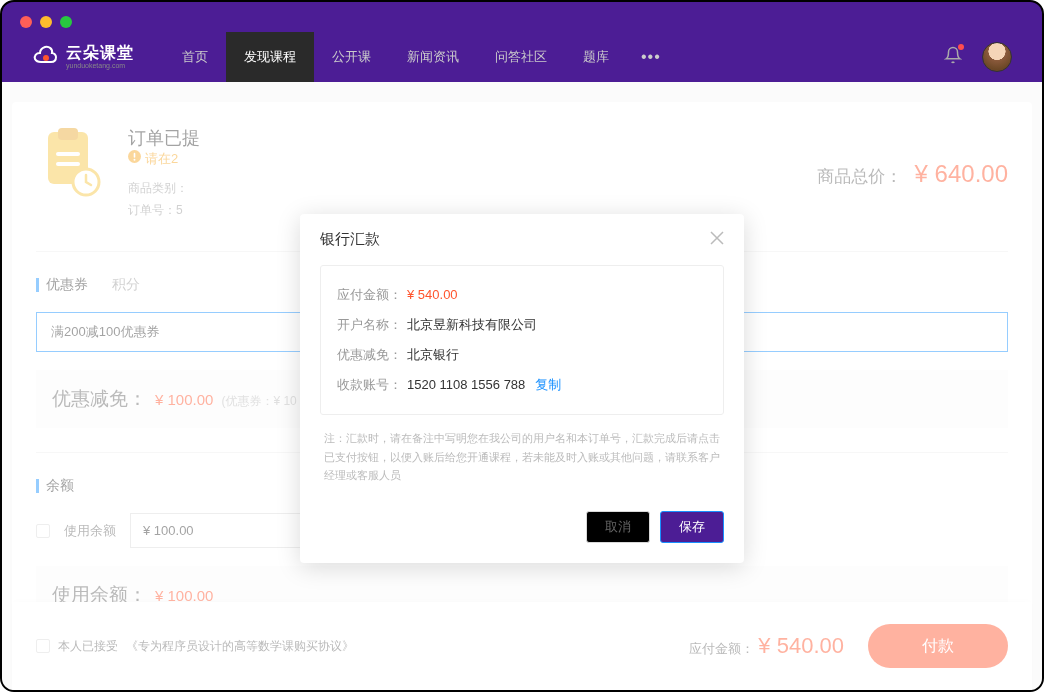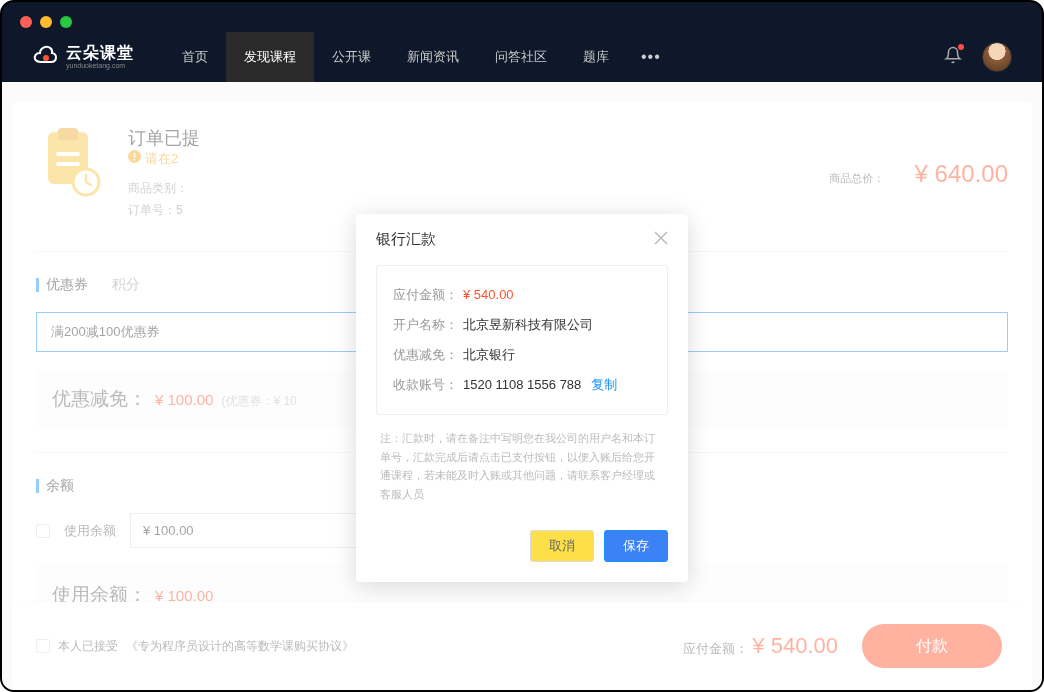--- a/index.html
+++ b/index.html
@@ -30,21 +30,21 @@
     }
     .window-dot {
       width: 12px;
       height: 12px;
       border-radius: 50%;
     }
     .dot-red { background: #ff5f57; }
     .dot-yellow { background: #febc2e; }
     .dot-green { background: #28c840; }
     .header {
-      background: #0f172a;
+      background: #4c1d95;
       height: 80px;
       display: flex;
       align-items: flex-end;
       padding: 0 30px;
     }
     .header-inner {
       width: 100%;
       height: 50px;
       display: flex;
       align-items: center;
@@ -155,21 +155,21 @@
       align-items: flex-start;
       gap: 4px;
       margin-bottom: 10px;
     }
     .order-meta { color: #999; font-size: 12px; line-height: 1.8; }
     .order-total {
       margin-left: auto;
       text-align: right;
       align-self: center;
     }
-    .order-total-label { color: #666; font-size: 11px; margin-right: 26px; }
+    .order-total-label { color: #666; font-size: 17px; margin-right: 8px; }
     .order-total-value { color: #ff552e; font-size: 24px; font-weight: 400; }
     .section {
       padding: 24px 0;
       border-bottom: 1px solid #eee;
     }
     .section-header {
       display: flex;
       align-items: center;
       gap: 24px;
       margin-bottom: 18px;
@@ -228,21 +228,21 @@
       border: 1px solid #d9d9d9;
       padding: 9px 12px;
       font-size: 13px;
       color: #333;
       width: 230px;
     }
     .footer {
       position: absolute;
       bottom: 0;
       left: 10px;
-      right: 16px;
+      right: 10px;
       background: #fff;
       padding: 22px 24px;
       display: flex;
       align-items: center;
       box-shadow: 0 -2px 8px rgba(0,0,0,0.03);
     }
     .agreement {
       display: flex;
       align-items: center;
       gap: 8px;
@@ -272,21 +272,21 @@
       position: absolute;
       inset: 0;
       background: rgba(255,255,255,0.55);
       z-index: 50;
       display: flex;
       align-items: flex-start;
       justify-content: center;
       padding-top: 132px;
     }
     .modal {
-      width: 332px;
+      width: 444px;
       background: #fff;
       border-radius: 4px;
       box-shadow: 0 4px 24px rgba(0,0,0,0.15);
       overflow: hidden;
     }
     .modal-header {
       padding: 16px 20px;
       display: flex;
       align-items: center;
       justify-content: space-between;
@@ -320,25 +320,25 @@
       display: flex;
       justify-content: flex-end;
       gap: 10px;
     }
     .btn {
       padding: 6px 18px;
       border-radius: 3px;
       font-size: 13px;
       cursor: pointer;
       border: 1px solid #d9d9d9;
-      background: #fde047;
+      background: #000000;
       color: #666;
     }
     .btn-primary {
-      background: #3b82f6;
+      background: #4c1d95;
       border-color: #1890ff;
       color: #fff;
     }
   </style>
 </head>
 <body>
 
 <div class="window-frame">
   <div class="window-controls">
     <div class="window-dot dot-red"></div>

